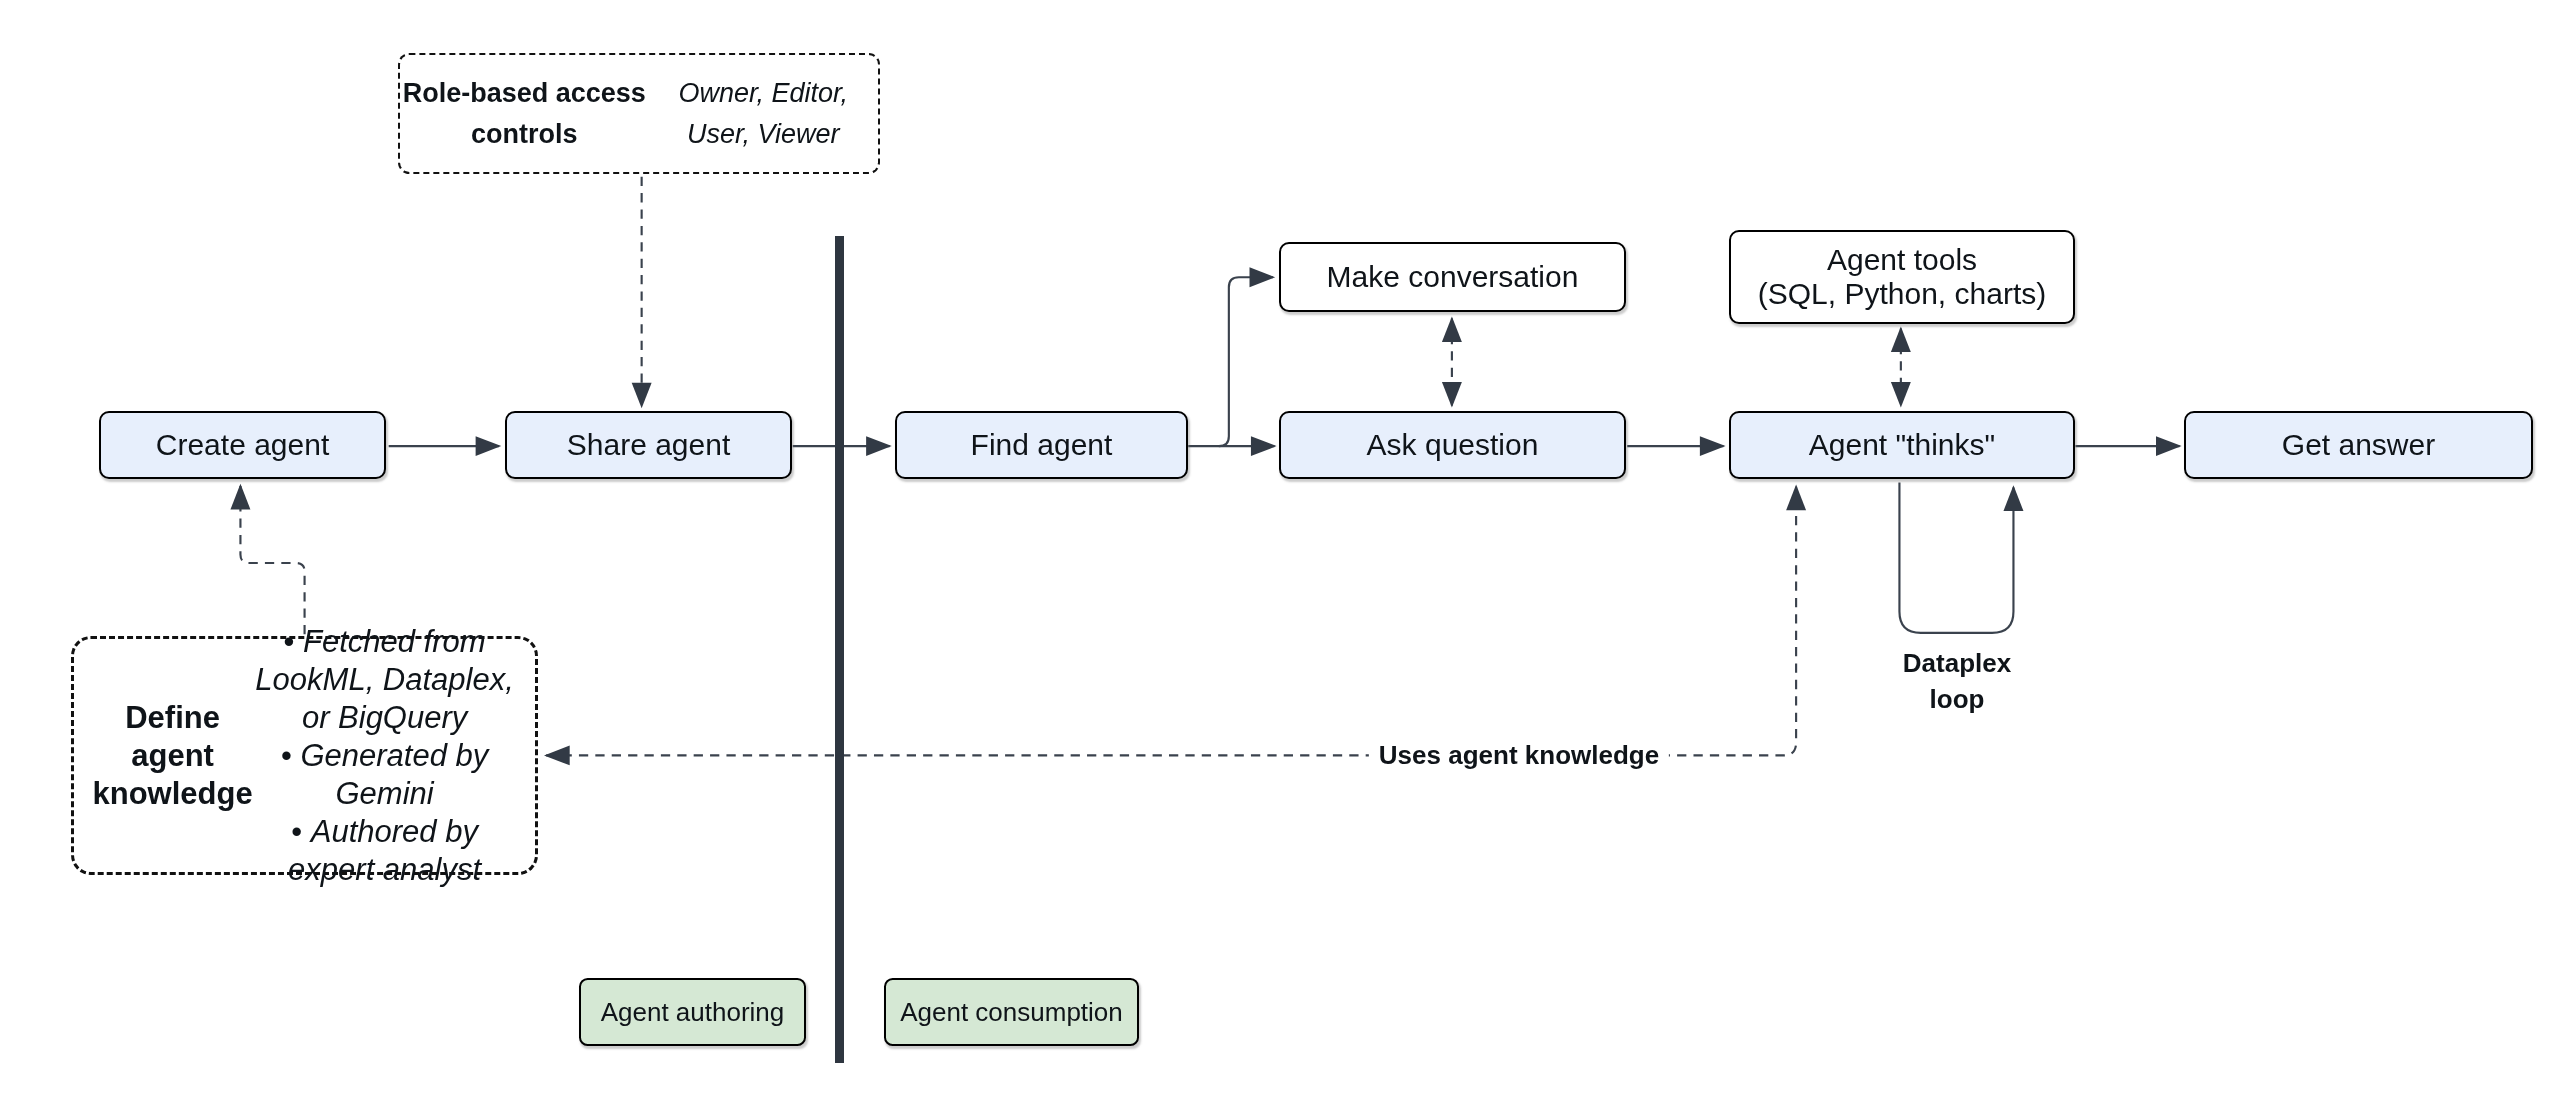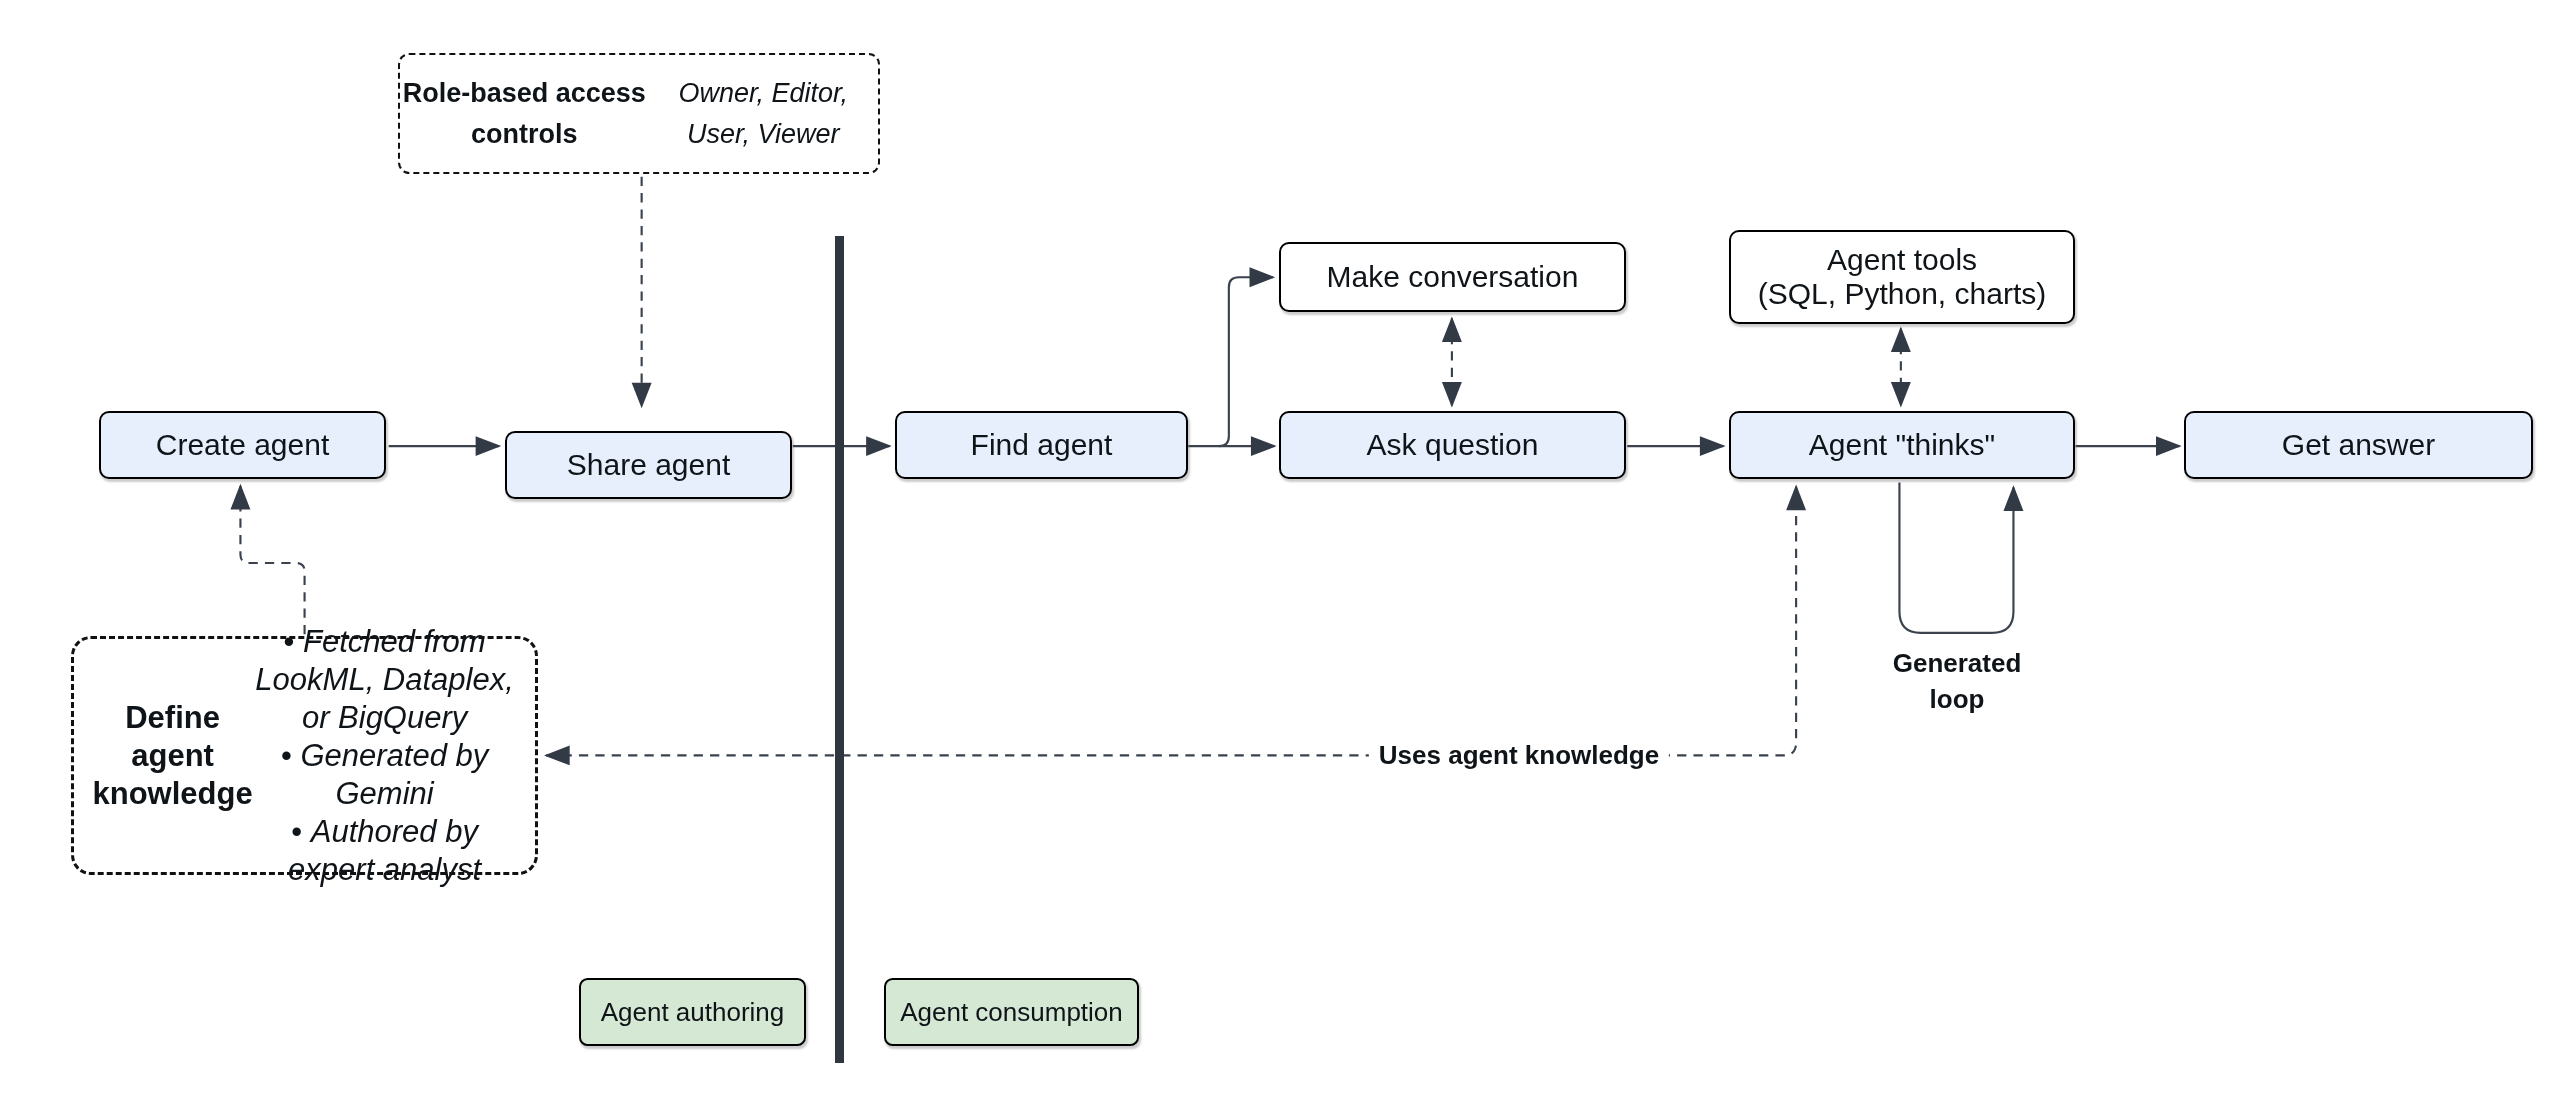--- a/index.html
+++ b/index.html
@@ -109,21 +109,21 @@
 
   <div class="callout role" style="left:398px;top:53px;width:482px;height:121px;">
     <div class="title">Role-based access controls</div>
     <div class="italic">Owner, Editor, User, Viewer</div>
   </div>
 
   <div class="node" style="left:99px;top:411px;width:287px;height:68px;">
     <span>Create agent</span>
   </div>
 
-  <div class="node" style="left:505px;top:411px;width:287px;height:68px;margin-top:20px;">
+  <div class="node" style="left:505px;top:411px;width:287px;height:68px;">
     <span>Share agent</span>
   </div>
 
   <div class="node" style="left:895px;top:411px;width:293px;height:68px;">
     <span>Find agent</span>
   </div>
 
   <div class="node" style="left:1279px;top:411px;width:347px;height:68px;">
     <span>Ask question</span>
   </div>
@@ -150,21 +150,21 @@
     <ul class="bullets" style="max-width:421px;">
       <li>Fetched from LookML, Dataplex, or BigQuery</li>
       <li>Generated by Gemini</li>
       <li>Authored by expert analyst</li>
     </ul>
   </div>
 
   <div class="edge-label uses" style="left:1519px;top:756px;">Uses agent knowledge</div>
 
   <div class="edge-label loop" style="left:1957px;top:645px;">
-    <div>Generated</div>
+    <div>Dataplex</div>
     <div>loop</div>
   </div>
 
   <div class="zone" style="left:579px;top:978px;width:227px;height:68px;">
     <span>Agent authoring</span>
   </div>
 
   <div class="zone" style="left:884px;top:978px;width:255px;height:68px;">
     <span>Agent consumption</span>
   </div>

